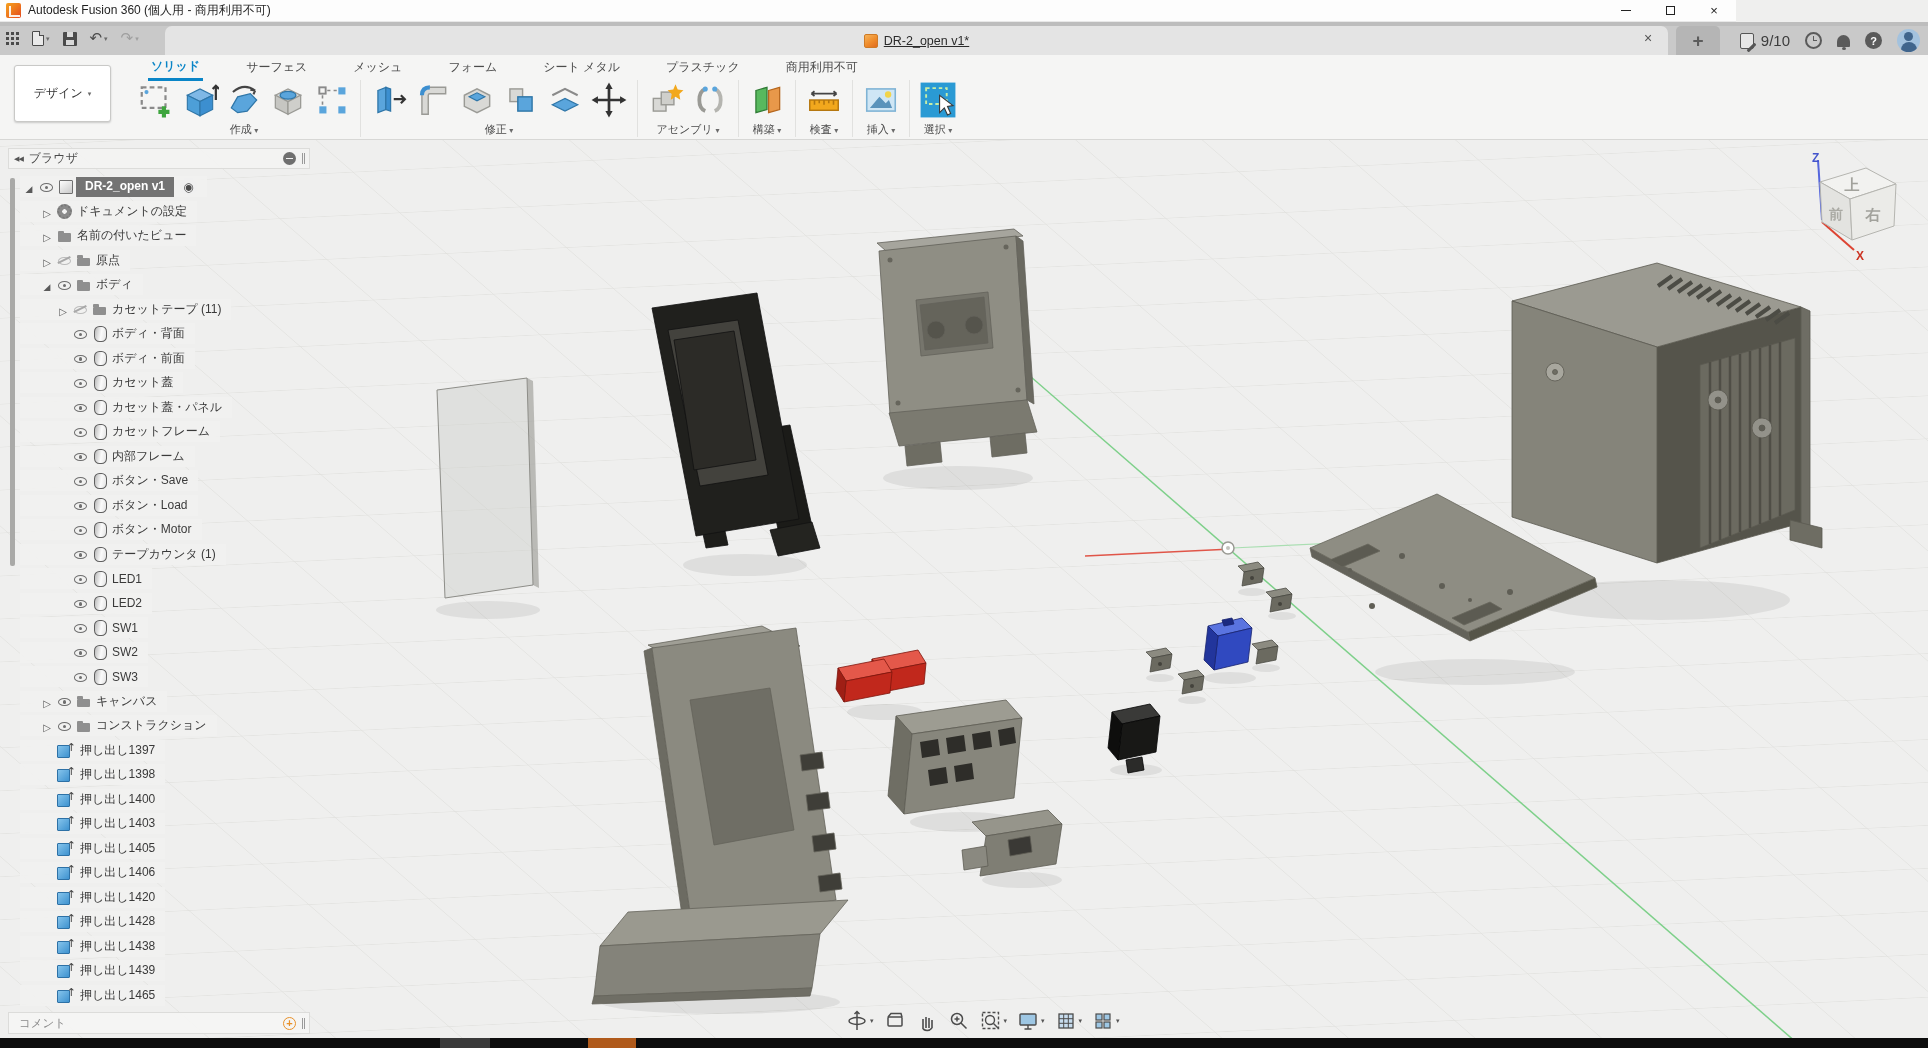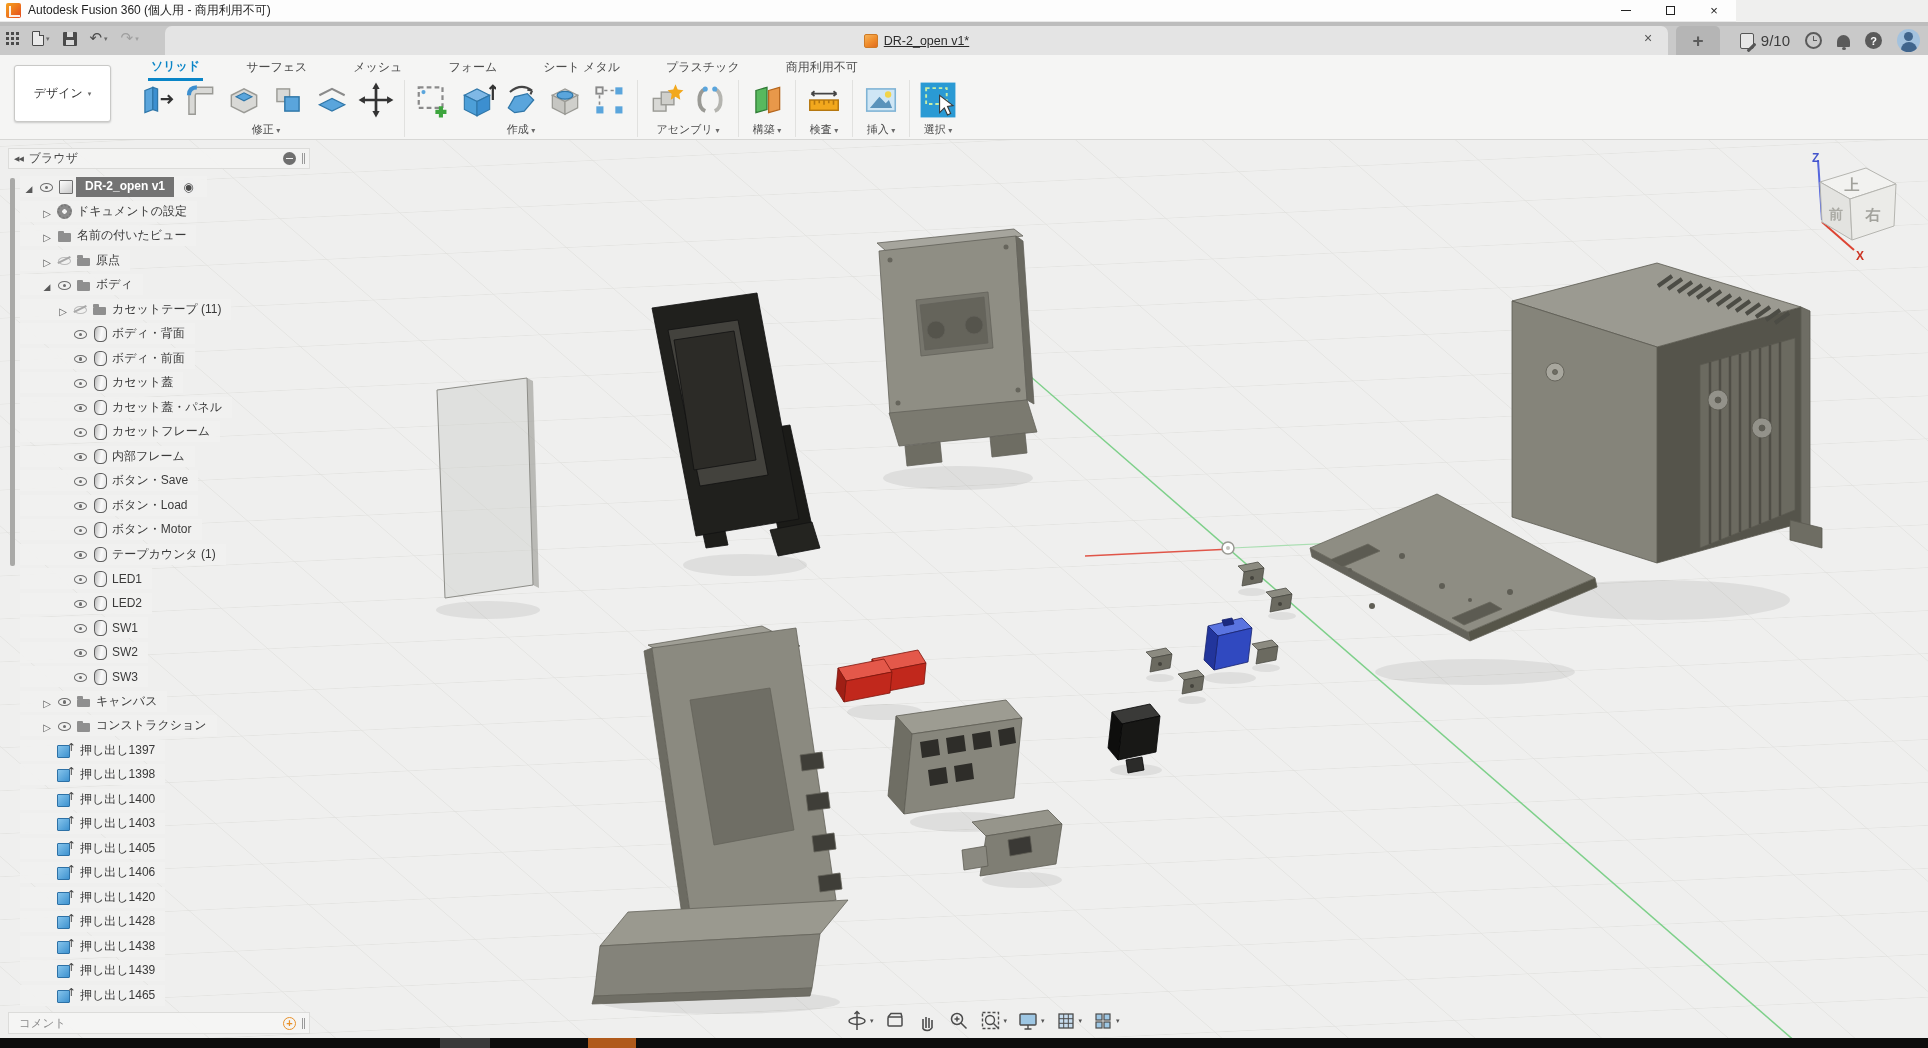--- a/index.html
+++ b/index.html
@@ -408,20 +408,53 @@
       <span class="rtab">シート メタル</span>
 
       <span class="rtab">プラスチック</span>
 
       <span class="rtab">商用利用不可</span>
     </div>
   <div class="rgroups">
     <div class="rgroup">
       <div class="ricons">
         <svg width="38" height="38" viewBox="0 0 24 24">
+          <rect x="3" y="4" width="15" height="13" fill="none" stroke="#8a8a8a" stroke-width="1.4" stroke-dasharray="3 2"></rect>
+          <path d="M17 16 v7 M13.5 19.5 h7" stroke="#3da53d" stroke-width="2.6" fill="none"></path>
+          <circle cx="6" cy="7" r="1.3" fill="#5aa5dc"></circle>
+        </svg>
+        <svg width="38" height="38" viewBox="0 0 24 24">
+          <polygon points="4,9 12,5 20,9 12,13" fill="#7fb8e6" stroke="#2f76a8" stroke-width="0.7"></polygon>
+          <polygon points="4,9 12,13 12,22 4,18" fill="#4d9fd8" stroke="#2f76a8" stroke-width="0.7"></polygon>
+          <polygon points="12,13 20,9 20,18 12,22" fill="#3c8fd0" stroke="#2f76a8" stroke-width="0.7"></polygon>
+          <path d="M22 12 V3 M20 5 l2,-2 2,2" stroke="#333" stroke-width="1.4" fill="none"></path>
+        </svg>
+        <svg width="38" height="38" viewBox="0 0 24 24">
+          <polygon points="4,17 8,10 16,8 20,12 14,19 8,20" fill="#5aa5dc" stroke="#2f76a8" stroke-width="0.8"></polygon>
+          <path d="M5 7 Q12 1 19 6 M19 6 l-3,-0.5 M19 6 l-1,2.5" stroke="#444" stroke-width="1.3" fill="none"></path>
+        </svg>
+        <svg width="38" height="38" viewBox="0 0 24 24">
+          <polygon points="4,9 12,5 20,9 12,13" fill="#d9d9d6" stroke="#9a9a95" stroke-width="0.8"></polygon>
+          <polygon points="4,9 12,13 12,21 4,17" fill="#c6c6c2" stroke="#9a9a95" stroke-width="0.8"></polygon>
+          <polygon points="12,13 20,9 20,17 12,21" fill="#cfcfcb" stroke="#9a9a95" stroke-width="0.8"></polygon>
+          <ellipse cx="12" cy="9" rx="5" ry="2.5" fill="#5aa5dc" stroke="#2f76a8" stroke-width="0.8"></ellipse>
+        </svg>
+        <svg width="38" height="38" viewBox="0 0 24 24">
+          <rect x="4" y="4" width="4" height="4" fill="none" stroke="#8a8a8a" stroke-width="1.2"></rect>
+          <rect x="16" y="4" width="4.5" height="4.5" fill="#5aa5dc"></rect>
+          <rect x="4" y="16" width="4.5" height="4.5" fill="#5aa5dc"></rect>
+          <rect x="16" y="16" width="4.5" height="4.5" fill="#5aa5dc"></rect>
+          <path d="M9 6 H15 M6 9 V15" stroke="#8a8a8a" stroke-width="1" stroke-dasharray="2 2" fill="none"></path>
+        </svg>
+      </div>
+      <div class="rlabel">作成</div>
+    </div>
+    <div class="rgroup">
+      <div class="ricons">
+        <svg width="38" height="38" viewBox="0 0 24 24">
           <polygon points="5,6 10,4 10,18 5,20" fill="#5aa5dc" stroke="#2f76a8" stroke-width="0.8"></polygon>
           <polygon points="10,4 13,5 13,19 10,18" fill="#3c8fd0" stroke="#2f76a8" stroke-width="0.8"></polygon>
           <path d="M15 11.5 H22 M19.5 9 l2.5,2.5 -2.5,2.5" stroke="#333" stroke-width="1.4" fill="none"></path>
         </svg>
         <svg width="38" height="38" viewBox="0 0 24 24">
           <path d="M5 21 V9 Q5 4 10 4 H20 V8 H10 Q9 8 9 9 V21 Z" fill="#d9d9d6" stroke="#9a9a95" stroke-width="0.9"></path>
           <path d="M5 9 Q5 4 10 4" stroke="#3c8fd0" stroke-width="2.6" fill="none"></path>
         </svg>
         <svg width="38" height="38" viewBox="0 0 24 24">
           <polygon points="4,9 12,5 20,9 20,16 12,20 4,16" fill="#d9d9d6" stroke="#9a9a95" stroke-width="0.9"></polygon>
@@ -437,53 +470,20 @@
         </svg>
         <svg width="38" height="38" viewBox="0 0 24 24">
           <path d="M12 3 V21 M3 12 H21" stroke="#333" stroke-width="1.7" fill="none"></path>
           <polygon points="12,1 9.7,5 14.3,5" fill="#333"></polygon>
             <polygon points="12,23 9.7,19 14.3,19" fill="#333"></polygon>
           <polygon points="1,12 5,9.7 5,14.3" fill="#333"></polygon>
             <polygon points="23,12 19,9.7 19,14.3" fill="#333"></polygon>
         </svg>
       </div>
       <div class="rlabel">修正</div>
-    </div>
-    <div class="rgroup">
-      <div class="ricons">
-        <svg width="38" height="38" viewBox="0 0 24 24">
-          <rect x="3" y="4" width="15" height="13" fill="none" stroke="#8a8a8a" stroke-width="1.4" stroke-dasharray="3 2"></rect>
-          <path d="M17 16 v7 M13.5 19.5 h7" stroke="#3da53d" stroke-width="2.6" fill="none"></path>
-          <circle cx="6" cy="7" r="1.3" fill="#5aa5dc"></circle>
-        </svg>
-        <svg width="38" height="38" viewBox="0 0 24 24">
-          <polygon points="4,9 12,5 20,9 12,13" fill="#7fb8e6" stroke="#2f76a8" stroke-width="0.7"></polygon>
-          <polygon points="4,9 12,13 12,22 4,18" fill="#4d9fd8" stroke="#2f76a8" stroke-width="0.7"></polygon>
-          <polygon points="12,13 20,9 20,18 12,22" fill="#3c8fd0" stroke="#2f76a8" stroke-width="0.7"></polygon>
-          <path d="M22 12 V3 M20 5 l2,-2 2,2" stroke="#333" stroke-width="1.4" fill="none"></path>
-        </svg>
-        <svg width="38" height="38" viewBox="0 0 24 24">
-          <polygon points="4,17 8,10 16,8 20,12 14,19 8,20" fill="#5aa5dc" stroke="#2f76a8" stroke-width="0.8"></polygon>
-          <path d="M5 7 Q12 1 19 6 M19 6 l-3,-0.5 M19 6 l-1,2.5" stroke="#444" stroke-width="1.3" fill="none"></path>
-        </svg>
-        <svg width="38" height="38" viewBox="0 0 24 24">
-          <polygon points="4,9 12,5 20,9 12,13" fill="#d9d9d6" stroke="#9a9a95" stroke-width="0.8"></polygon>
-          <polygon points="4,9 12,13 12,21 4,17" fill="#c6c6c2" stroke="#9a9a95" stroke-width="0.8"></polygon>
-          <polygon points="12,13 20,9 20,17 12,21" fill="#cfcfcb" stroke="#9a9a95" stroke-width="0.8"></polygon>
-          <ellipse cx="12" cy="9" rx="5" ry="2.5" fill="#5aa5dc" stroke="#2f76a8" stroke-width="0.8"></ellipse>
-        </svg>
-        <svg width="38" height="38" viewBox="0 0 24 24">
-          <rect x="4" y="4" width="4" height="4" fill="none" stroke="#8a8a8a" stroke-width="1.2"></rect>
-          <rect x="16" y="4" width="4.5" height="4.5" fill="#5aa5dc"></rect>
-          <rect x="4" y="16" width="4.5" height="4.5" fill="#5aa5dc"></rect>
-          <rect x="16" y="16" width="4.5" height="4.5" fill="#5aa5dc"></rect>
-          <path d="M9 6 H15 M6 9 V15" stroke="#8a8a8a" stroke-width="1" stroke-dasharray="2 2" fill="none"></path>
-        </svg>
-      </div>
-      <div class="rlabel">作成</div>
     </div>
     <div class="rgroup">
       <div class="ricons">
         <svg width="38" height="38" viewBox="0 0 24 24">
           <rect x="4" y="11" width="8" height="8" fill="#d9d9d6" stroke="#9a9a95" stroke-width="0.9"></rect>
           <rect x="9" y="7" width="8" height="8" fill="#cfcfcb" stroke="#9a9a95" stroke-width="0.9"></rect>
           <polygon points="18,2 19.4,5.4 23,5.8 20.4,8.2 21,11.8 18,10 15,11.8 15.6,8.2 13,5.8 16.6,5.4" fill="#f2a81d"></polygon>
         </svg>
         <svg width="38" height="38" viewBox="0 0 24 24">
           <path d="M9 5 C4 7 4 17 9 19" stroke="#9a9a95" stroke-width="2.4" fill="none"></path>

